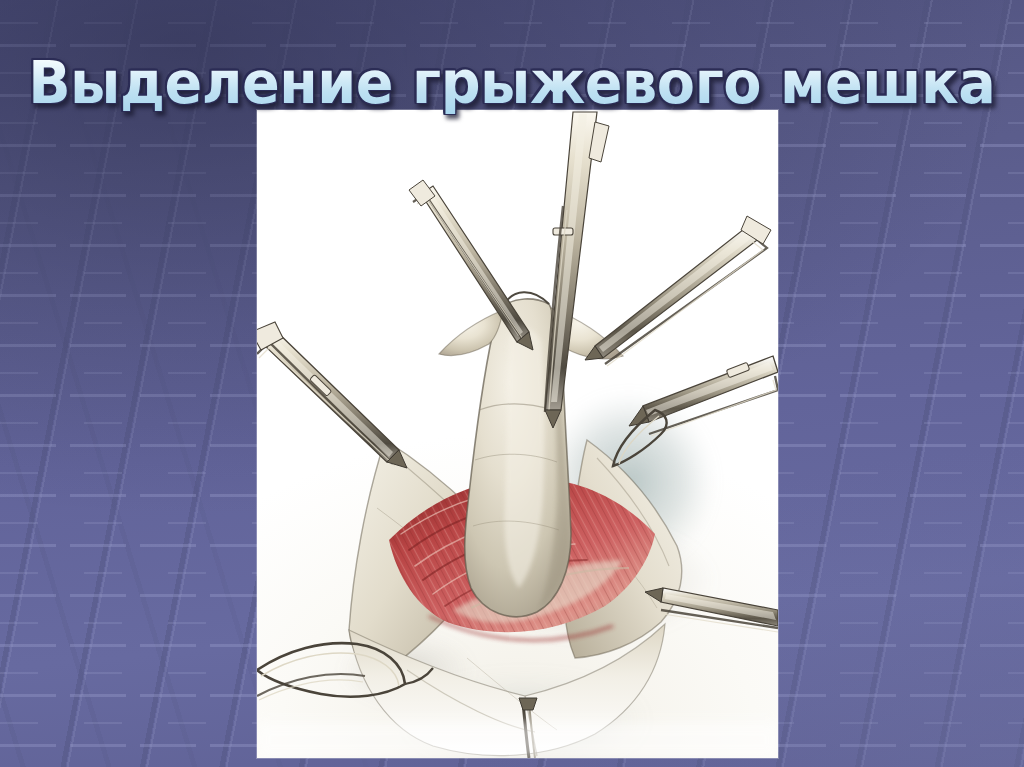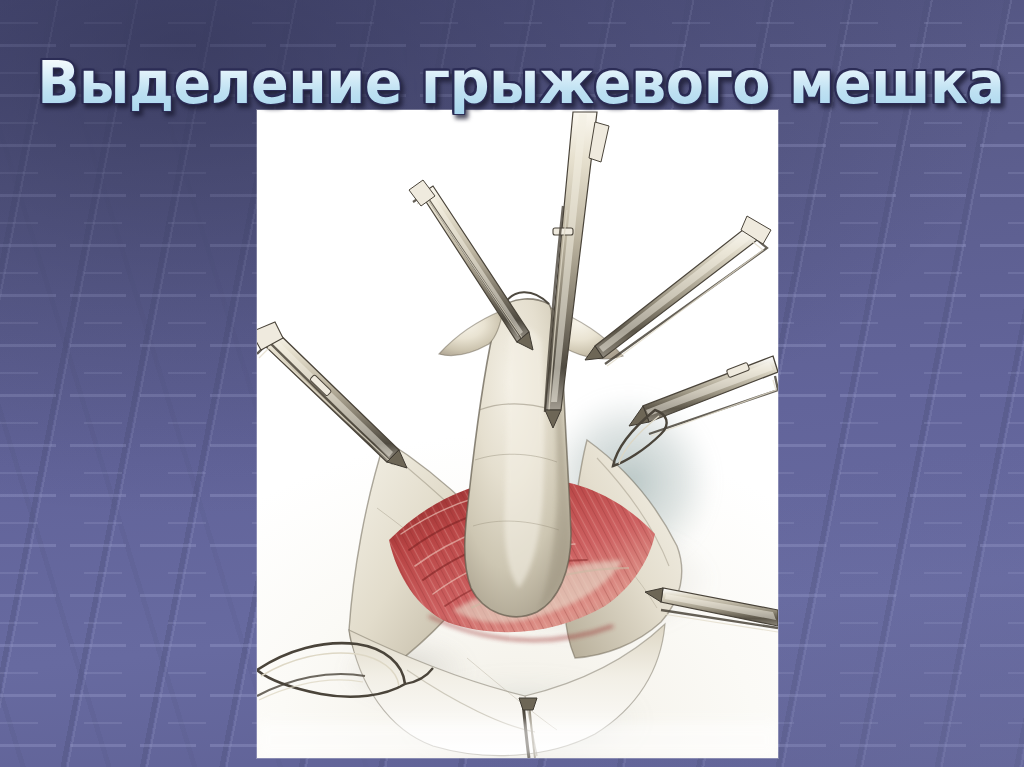--- a/index.html
+++ b/index.html
@@ -129,21 +129,21 @@
       );
     opacity:.6;
     mask-image: linear-gradient(to right, #000 0%, rgba(0,0,0,.6) 62%, transparent 100%);
     -webkit-mask-image: linear-gradient(to right, #000 0%, rgba(0,0,0,.6) 62%, transparent 100%);
   }
 
   
   .title-wrap {
     position: absolute;
     left: 0; right: 0; top: 14px;
-    text-align: right;
+    text-align: center;
     z-index: 20;
   }
   .title {
     display: inline-block;
     font-family: "DejaVu Sans", "Liberation Sans", sans-serif;
     font-weight: 700;
     font-size: 58px;
     line-height: 1.06;
     letter-spacing: -0.5px;
     color: #cfeaf8;

